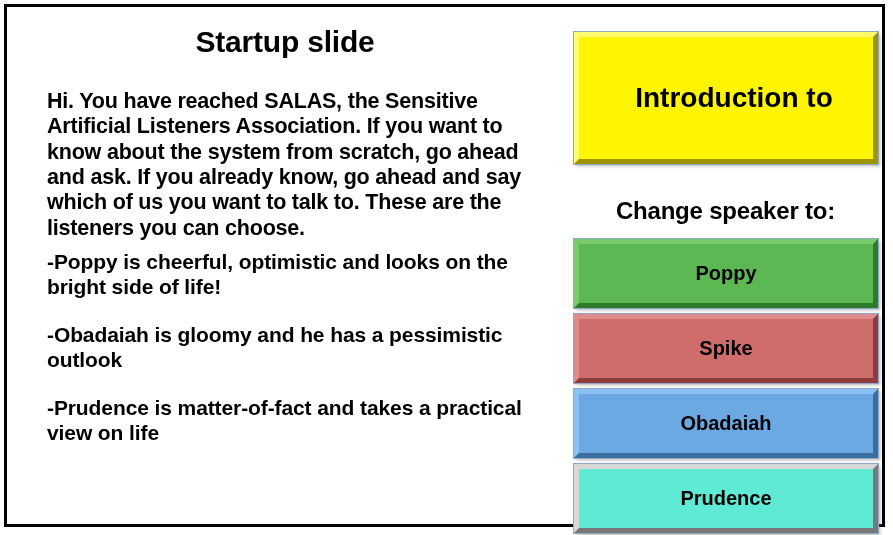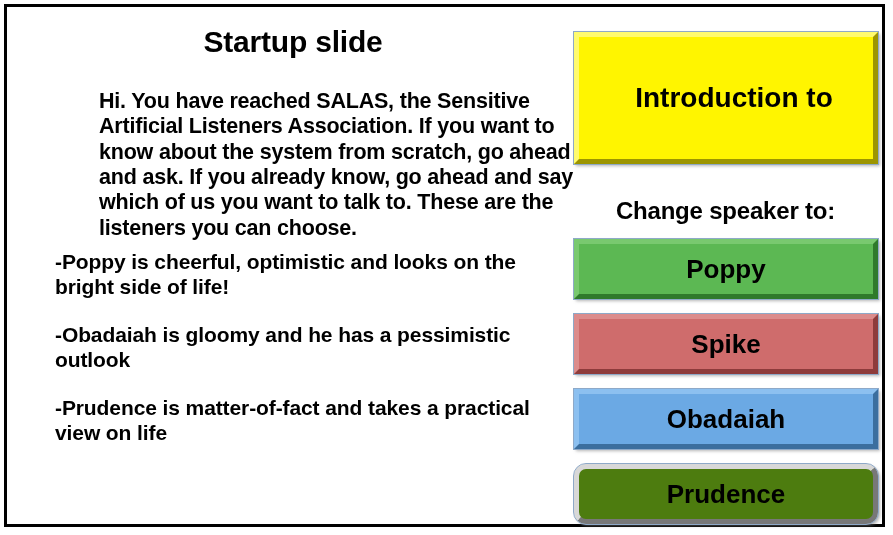--- a/index.html
+++ b/index.html
@@ -21,21 +21,21 @@
     width: 881px;
     height: 523px;
     border: 3px solid #000000;
     box-sizing: border-box;
     background: #ffffff;
   }
 
   
   #left-column {
     position: absolute;
-    left: 8px;
+    left: 0px;
     top: 0px;
     width: 556px;
     height: 517px;
   }
 
   #slide-title {
     position: absolute;
     left: 0px;
     top: 18px;
     width: 556px;
@@ -49,21 +49,20 @@
   #intro-paragraph {
     position: absolute;
     left: 40px;
     top: 82px;
     width: 495px;
     font-size: 21.5px;
     font-weight: bold;
     line-height: 1.18;
     color: #000000;
     letter-spacing: -0.2px;
-    margin-left: 44px;
   }
 
   #listener-list {
     position: absolute;
     left: 40px;
     top: 243px;
     width: 510px;
   }
   .listener-item {
     font-size: 21px;
@@ -121,22 +120,22 @@
     text-align: center;
     font-size: 24px;
     font-weight: bold;
     color: #000000;
     letter-spacing: -0.2px;
   }
 
   .speaker-button {
     left: 11px;
     width: 304px;
-    height: 60px;
-    font-size: 26px;
+    height: 69px;
+    font-size: 20px;
   }
 
   #speaker-button-0 {
     top: 232px;
     background: #5CB853;
     border-top-color: #79C96F;
     border-left-color: #79C96F;
     border-right-color: #2F7A2B;
     border-bottom-color: #2F7A2B;
     outline: 1px solid #8EA9C8;
@@ -154,27 +153,26 @@
     top: 382px;
     background: #6BA9E4;
     border-top-color: #8CC0F0;
     border-left-color: #8CC0F0;
     border-right-color: #3B6E9E;
     border-bottom-color: #3B6E9E;
     outline: 1px solid #8EA9C8;
   }
   #speaker-button-3 {
     top: 457px;
-    background: #4d7c0f;
+    background: #5eead4;
     border-top-color: #D8D8D8;
     border-left-color: #D8D8D8;
     border-right-color: #787878;
     border-bottom-color: #787878;
     outline: 1px solid #8EA9C8;
-    border-radius: 12px;
   }
 </style>
 </head>
 <body>
 
 <div id="slide-frame">
 
   <div id="left-column">
 
     <div id="slide-title">Startup slide</div>

